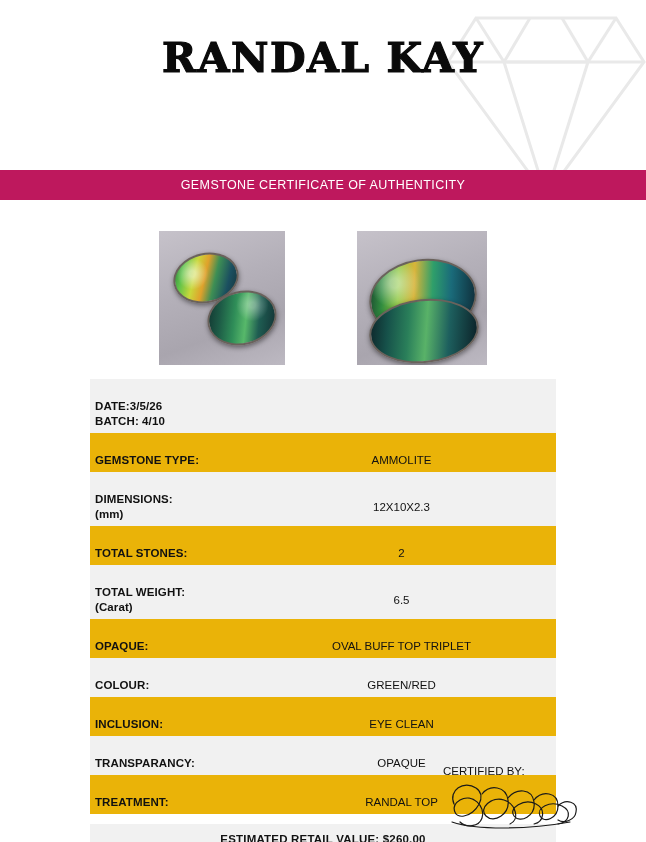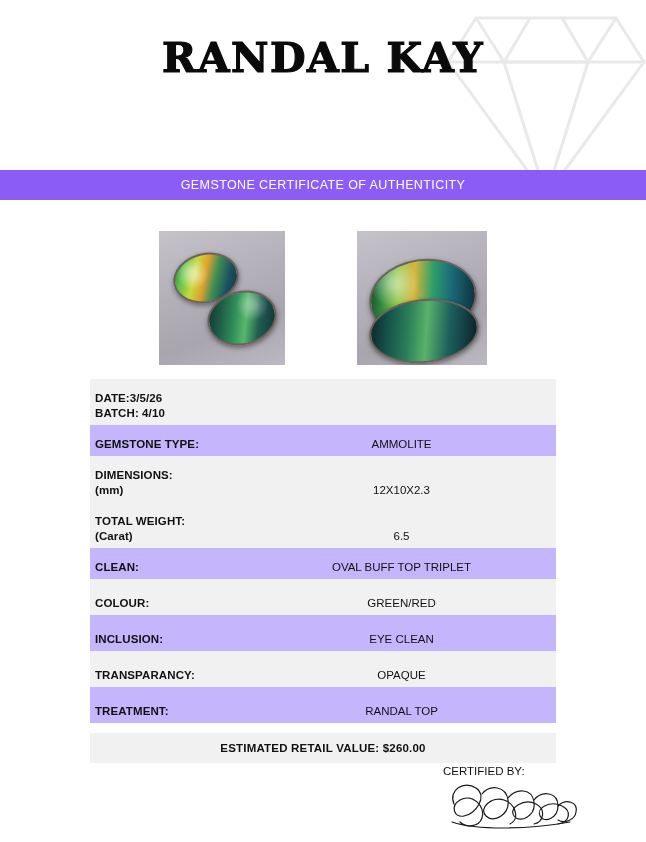--- a/index.html
+++ b/index.html
@@ -56,21 +56,21 @@
     -webkit-text-stroke: 0.7px #0a0a0a;
   }
 
   
   .cert-banner {
     position: absolute;
     top: 170px;
     left: 0;
     width: 646px;
     height: 30px;
-    background: #8b5cf6;
+    background: #be185d;
     color: #ffffff;
     display: flex;
     align-items: center;
     justify-content: center;
     font-size: 12.5px;
     letter-spacing: 0.4px;
     z-index: 3;
   }
 
   
@@ -138,27 +138,27 @@
   
   .details {
     position: absolute;
     top: 379px;
     left: 90px;
     width: 466px;
     z-index: 2;
   }
   .row {
     display: flex;
-    align-items: flex-end;
+    align-items: center;
     min-height: 22px;
-    padding: 12px 0 4px 5px;
+    padding: 20px 0 4px 5px;
     box-sizing: border-box;
   }
   .row.shaded { background: #f1f1f1; }
-  .row.plain  { background: #c4b5fd; }
+  .row.plain  { background: #eab308; }
   .row-label {
     width: 178px;
     font-size: 11.5px;
     font-weight: bold;
     color: #111111;
     line-height: 15px;
     letter-spacing: 0.1px;
   }
   .row-label .sub { display: block; font-weight: bold; }
   .row-value {
@@ -256,31 +256,35 @@
     </div>
 
     <div class="row shaded tall">
       <div class="row-label">
         <span>DIMENSIONS:</span>
         <span class="sub">(mm)</span>
       </div>
       <div class="row-value">12X10X2.3</div>
     </div>
 
+    <div class="row plain">
+      <div class="row-label">TOTAL STONES:</div>
+      <div class="row-value">2</div>
+    </div>
 
     <div class="row shaded tall">
       <div class="row-label">
         <span>TOTAL WEIGHT:</span>
         <span class="sub">(Carat)</span>
       </div>
       <div class="row-value">6.5</div>
     </div>
 
     <div class="row plain">
-      <div class="row-label">CLEAN:</div>
+      <div class="row-label">OPAQUE:</div>
       <div class="row-value">OVAL BUFF TOP TRIPLET</div>
     </div>
 
     <div class="row shaded tall">
       <div class="row-label">COLOUR:</div>
       <div class="row-value">GREEN/RED</div>
     </div>
 
     <div class="row plain tall">
       <div class="row-label">INCLUSION:</div>

